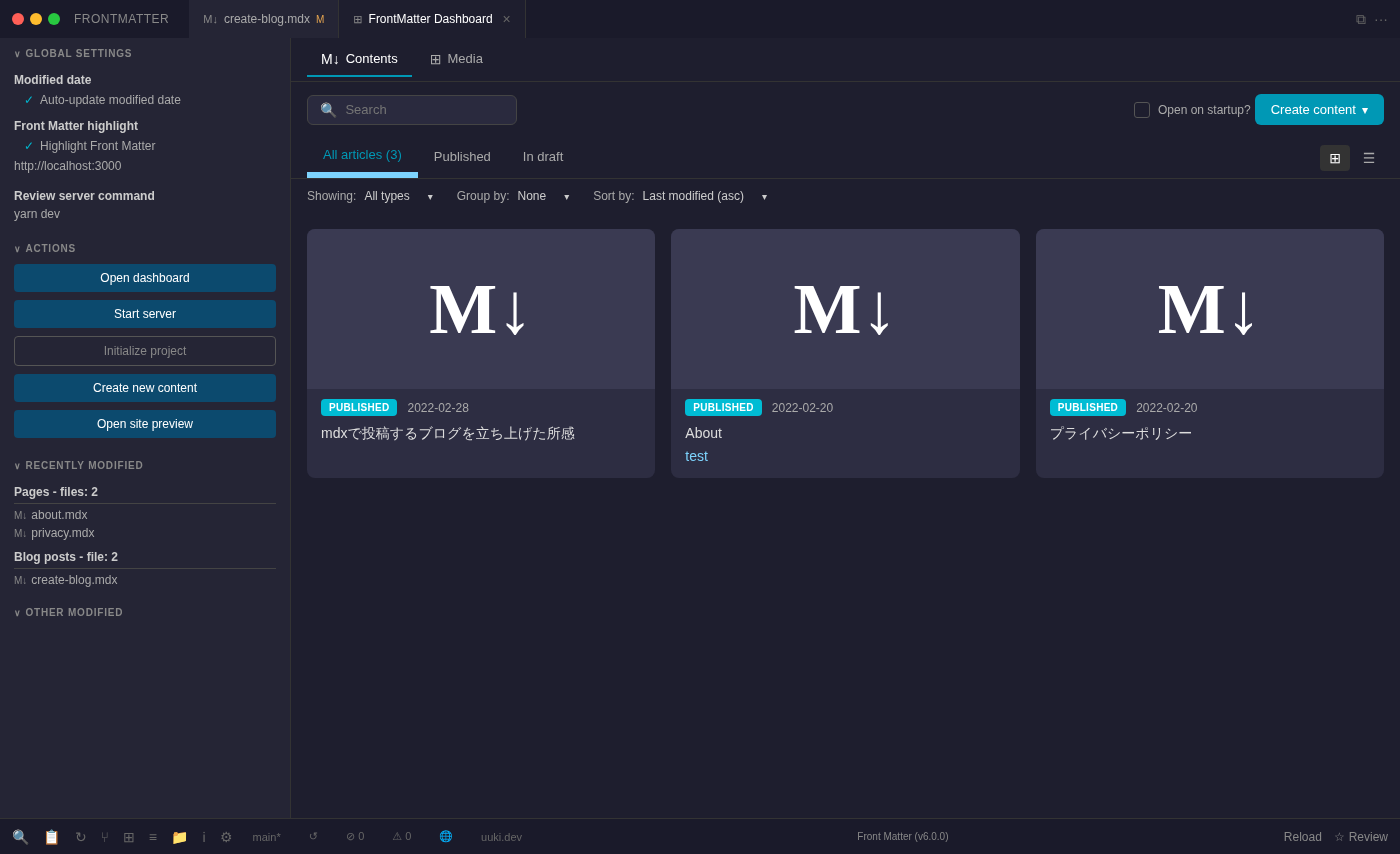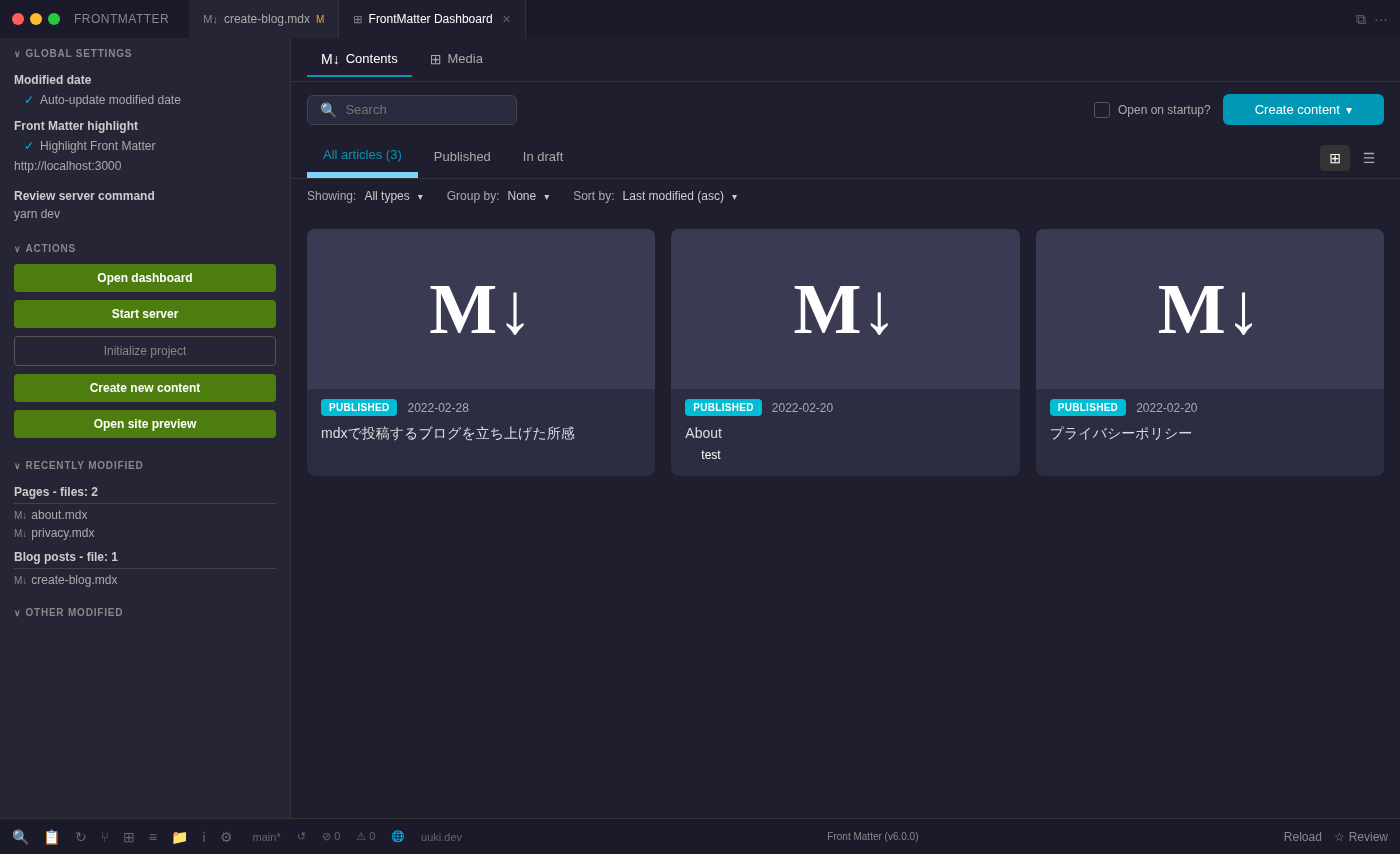--- a/index.html
+++ b/index.html
@@ -26,78 +26,78 @@
 
     
     .sidebar { width: 291px; background: #252535; flex-shrink: 0; display: flex; flex-direction: column; overflow-y: auto; border-right: 1px solid #333; }
     .sidebar-section-header { font-size: 10px; color: #888; padding: 10px 14px 6px; letter-spacing: 0.8px; display: flex; align-items: center; gap: 4px; font-weight: 600; }
     .sidebar-item { padding: 4px 14px 4px 24px; font-size: 12px; color: #aaa; }
     .sidebar-item.with-check { display: flex; align-items: center; gap: 6px; }
     .check-icon { color: #00b4cc; font-size: 12px; }
     .sidebar-label { font-size: 12px; font-weight: 600; color: #ccc; padding: 8px 14px 2px; }
     .sidebar-value { font-size: 12px; color: #aaa; padding: 2px 14px 8px; }
     .btn { display: block; margin: 4px 14px; padding: 7px; border-radius: 4px; font-size: 12px; text-align: center; cursor: pointer; border: none; font-weight: 500; }
-    .btn-primary { background: #4d7c0f; color: #fff; font-weight: bold; }
+    .btn-primary { background: #0c4a6e; color: #fff; }
     .btn-outline { background: transparent; color: #888; border: 1px solid #555; }
     .recently-item { font-size: 12px; color: #aaa; padding: 2px 14px; display: flex; align-items: center; gap: 4px; }
     .recently-group-label { font-size: 12px; font-weight: 600; color: #ccc; padding: 8px 14px 2px; }
     .recently-divider { height: 1px; background: #444; margin: 2px 14px; }
     .md-icon { color: #888; font-size: 10px; }
     .chevron { font-size: 9px; }
 
     
     .content-area { flex: 1; display: flex; flex-direction: column; background: #1e1e2e; }
     .content-tabs { display: flex; align-items: center; border-bottom: 1px solid #333; padding: 0 16px; height: 44px; gap: 4px; }
     .content-tab { display: flex; align-items: center; gap: 6px; padding: 8px 14px; font-size: 13px; color: #aaa; cursor: pointer; border-bottom: 2px solid transparent; }
     .content-tab.active { color: #fff; border-bottom: 2px solid #0098b5; }
     .content-tab-icon { font-size: 14px; }
 
     
     .toolbar { display: flex; align-items: center; padding: 12px 16px; gap: 12px; }
     .search-box { display: flex; align-items: center; gap: 8px; background: #2a2a3e; border: 1px solid #444; border-radius: 6px; padding: 6px 12px; width: 210px; }
     .search-box input { background: transparent; border: none; outline: none; color: #ccc; font-size: 13px; width: 100%; }
     .search-icon-svg { color: #888; font-size: 14px; }
-    .toolbar-right { margin-left: auto; display: flex; align-items: center; gap: 12px; }
+    .toolbar-right { margin-left: auto; display: flex; align-items: center; gap: 4px; }
     .open-startup { display: flex; align-items: center; gap: 8px; font-size: 12px; color: #aaa; }
     .checkbox-custom { width: 16px; height: 16px; border: 1px solid #555; border-radius: 3px; background: #1e1e2e; }
-    .btn-create { background: #0098b5; color: #fff; border: none; border-radius: 6px; padding: 8px 32px; font-size: 13px; cursor: pointer; display: flex; align-items: center; gap: 6px; }
+    .btn-create { background: #0098b5; color: #fff; border: none; border-radius: 6px; padding: 8px 16px; font-size: 13px; cursor: pointer; display: flex; align-items: center; gap: 6px; }
     .btn-create-caret { font-size: 12px; }
 
     
     .filter-tabs { display: flex; align-items: center; padding: 0 16px; border-bottom: 1px solid #333; }
     .filter-tab { padding: 10px 16px; font-size: 13px; color: #aaa; cursor: pointer; border-bottom: 2px solid transparent; }
     .filter-tab.active { color: #0098b5; border-bottom: 6px solid #7dd3fc; }
     .view-toggles { margin-left: auto; display: flex; gap: 4px; }
     .view-toggle { width: 30px; height: 26px; display: flex; align-items: center; justify-content: center; border-radius: 4px; cursor: pointer; color: #aaa; font-size: 14px; }
     .view-toggle.active { background: #333; color: #fff; }
 
     
     .sort-bar { display: flex; align-items: center; padding: 10px 16px; gap: 8px; font-size: 12px; color: #aaa; }
-    .sort-select { display: flex; align-items: center; gap: 8px; cursor: pointer; }
+    .sort-select { display: flex; align-items: center; gap: 18px; cursor: pointer; }
     .sort-select span { color: #ccc; }
     .sort-caret { font-size: 10px; color: #888; }
 
     
     .cards-area { flex: 1; overflow-y: auto; padding: 16px; }
     .cards-grid { display: grid; grid-template-columns: repeat(auto-fill, minmax(270px, 1fr)); gap: 16px; }
     .card { background: #2d2d42; border-radius: 8px; overflow: hidden; cursor: pointer; }
     .card-thumb { height: 160px; background: #3a3a52; display: flex; align-items: center; justify-content: center; }
     .card-md-icon { font-size: 72px; color: #fff; font-weight: 900; font-family: Georgia, serif; }
     .card-body { padding: 10px 14px 14px; }
     .card-meta { display: flex; align-items: center; gap: 10px; margin-bottom: 8px; }
     .badge-published { background: #00bcd4; color: #fff; font-size: 10px; padding: 3px 8px; border-radius: 4px; font-weight: 700; letter-spacing: 0.3px; }
     .card-date { font-size: 12px; color: #aaa; }
     .card-title { font-size: 14px; color: #ddd; font-weight: 500; line-height: 1.4; }
-    .card-subtitle { font-size: 12px; color: #ffffff; margin-top: 4px; margin-left: 16px; }
+    .card-subtitle { font-size: 14px; color: #7dd3fc; margin-top: 4px; }
 
     
     .bottom-bar { height: 36px; background: #1a1a2a; display: flex; align-items: center; padding: 0 12px; gap: 12px; flex-shrink: 0; border-top: 1px solid #333; }
     .bottom-icons { display: flex; gap: 14px; align-items: center; }
     .bottom-icon { color: #666; font-size: 14px; cursor: pointer; }
-    .bottom-status { display: flex; align-items: center; gap: 16px; margin-left: 8px; font-size: 11px; color: #666; }
+    .bottom-status { display: flex; align-items: center; gap: 28px; margin-left: 8px; font-size: 11px; color: #666; }
     .bottom-center { flex: 1; text-align: center; font-size: 10px; color: #888; }
     .bottom-right { display: flex; align-items: center; gap: 12px; font-size: 11px; color: #666; }
     .reload-btn { color: #888; cursor: pointer; font-size: 12px; }
     .review-btn { display: flex; align-items: center; gap: 4px; color: #888; cursor: pointer; font-size: 12px; }
   </style>
 </head>
 <body>
 
 <div class="titlebar">
   <div class="traffic-lights">
@@ -169,21 +169,21 @@
     <div class="recently-divider"></div>
     <div class="recently-item">
       <span class="md-icon">M↓</span>
       <span>about.mdx</span>
     </div>
     <div class="recently-item">
       <span class="md-icon">M↓</span>
       <span>privacy.mdx</span>
     </div>
 
-    <div class="recently-group-label">Blog posts - file: 1</div>
+    <div class="recently-group-label">Blog posts - file: 2</div>
     <div class="recently-divider"></div>
     <div class="recently-item">
       <span class="md-icon">M↓</span>
       <span>create-blog.mdx</span>
     </div>
 
     <div class="sidebar-section-header" style="margin-top:8px;">
       <span class="chevron">∨</span>
       <span>OTHER MODIFIED</span>
     </div>

